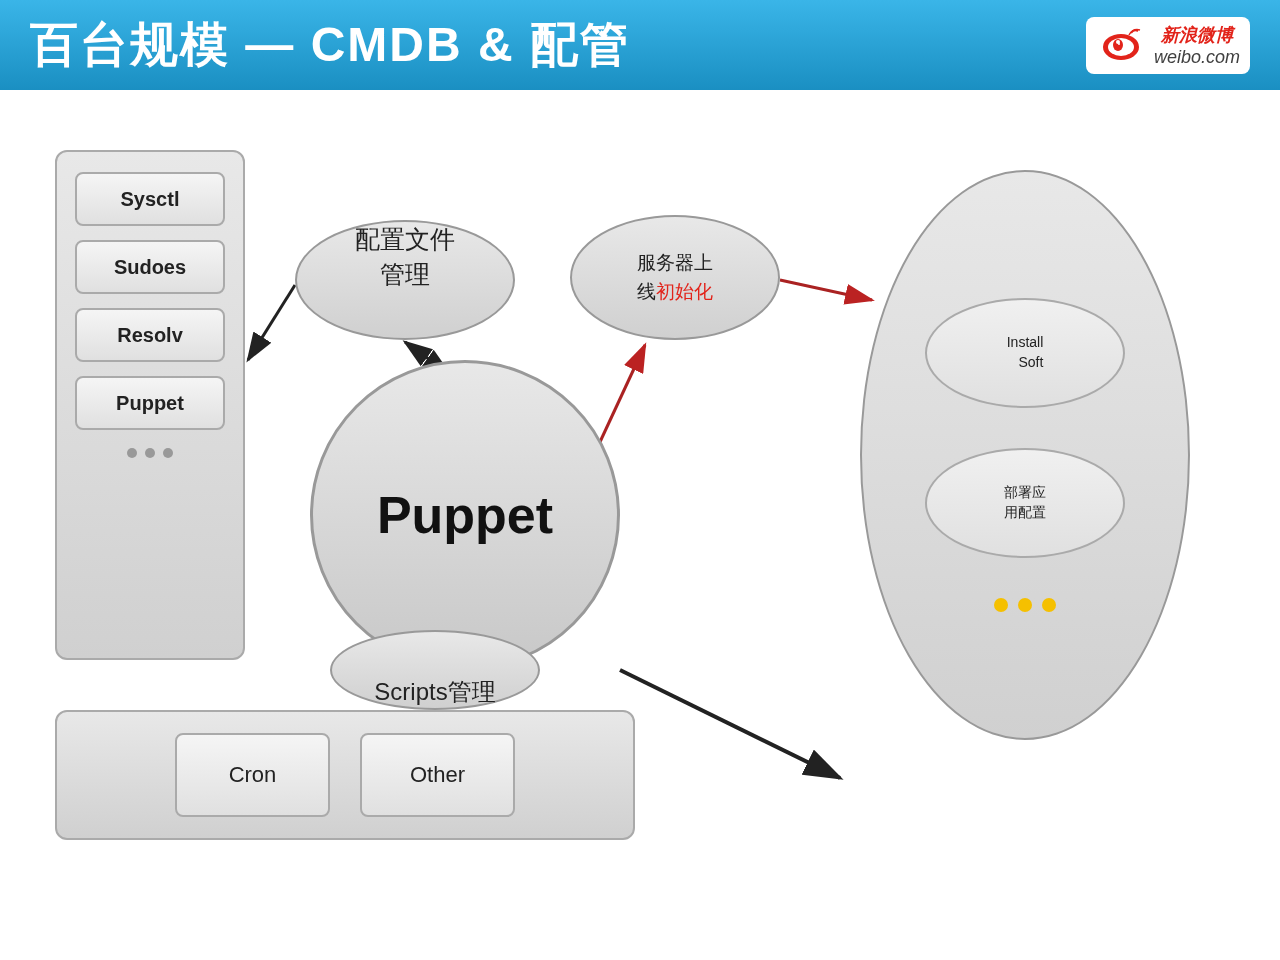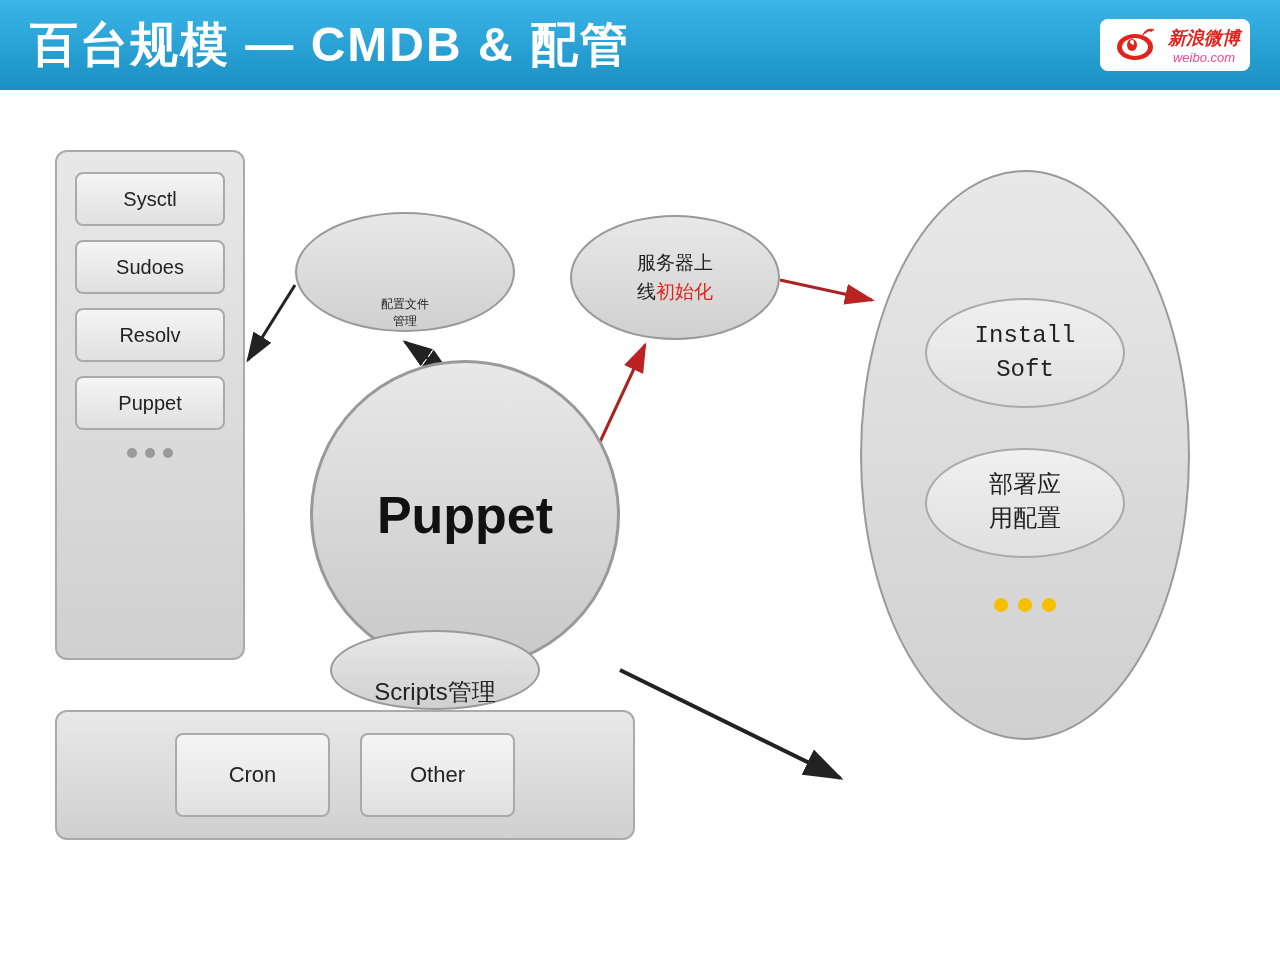--- a/index.html
+++ b/index.html
@@ -43,22 +43,22 @@
       flex-direction: column;
       align-items: center;
       font-style: italic;
     }
     .weibo-sina {
       color: #e2231a;
       font-size: 18px;
       font-weight: bold;
     }
     .weibo-domain {
-      color: #ec4899;
-      font-size: 13px;
+      color: #404040;
+      font-size: 18px;
     }
 
     
     .main {
       position: relative;
       width: 1280px;
       height: 870px;
       background: white;
     }
 
@@ -82,20 +82,21 @@
       width: 150px;
       height: 54px;
       background: linear-gradient(to bottom, #f5f5f5, #e0e0e0);
       border: 2px solid #aaa;
       border-radius: 8px;
       display: flex;
       align-items: center;
       justify-content: center;
       font-size: 20px;
       color: #222;
+      font-weight: bold;
     }
     .dots-row {
       display: flex;
       gap: 8px;
       margin-top: 4px;
     }
     .dot {
       width: 10px;
       height: 10px;
       border-radius: 50%;
@@ -148,31 +149,31 @@
     .puppet-text {
       font-size: 52px;
       font-weight: bold;
       color: #111;
     }
 
     
     .config-mgmt-ellipse {
       position: absolute;
       left: 295px;
-      top: 122px;
+      top: 130px;
       width: 220px;
       height: 120px;
       background: linear-gradient(to bottom, #e8e8e8, #d0d0d0);
       border: 2px solid #999;
       border-radius: 50%;
       display: flex;
-      align-items: flex-end;
+      align-items: flex-start;
       justify-content: center;
       text-align: center;
-      font-size: 12px;
+      font-size: 25px;
       color: #222;
       line-height: 1.4;
     }
 
     
     .scripts-mgmt-ellipse {
       position: absolute;
       left: 330px;
       top: 540px;
       width: 210px;
@@ -228,25 +229,24 @@
     
     .inner-ellipse {
       width: 200px;
       height: 110px;
       background: linear-gradient(to bottom, #f0f0f0, #e0e0e0);
       border: 2px solid #aaa;
       border-radius: 50%;
       display: flex;
       align-items: center;
       justify-content: center;
-      text-align: center;
-      font-size: 24px;
+      text-align: right;
+      font-size: 14px;
       color: #222;
       line-height: 1.4;
-      font-family: Liberation Mono, monospace;
     }
 
     .yellow-dots {
       display: flex;
       gap: 10px;
     }
     .yellow-dot {
       width: 14px;
       height: 14px;
       border-radius: 50%;

